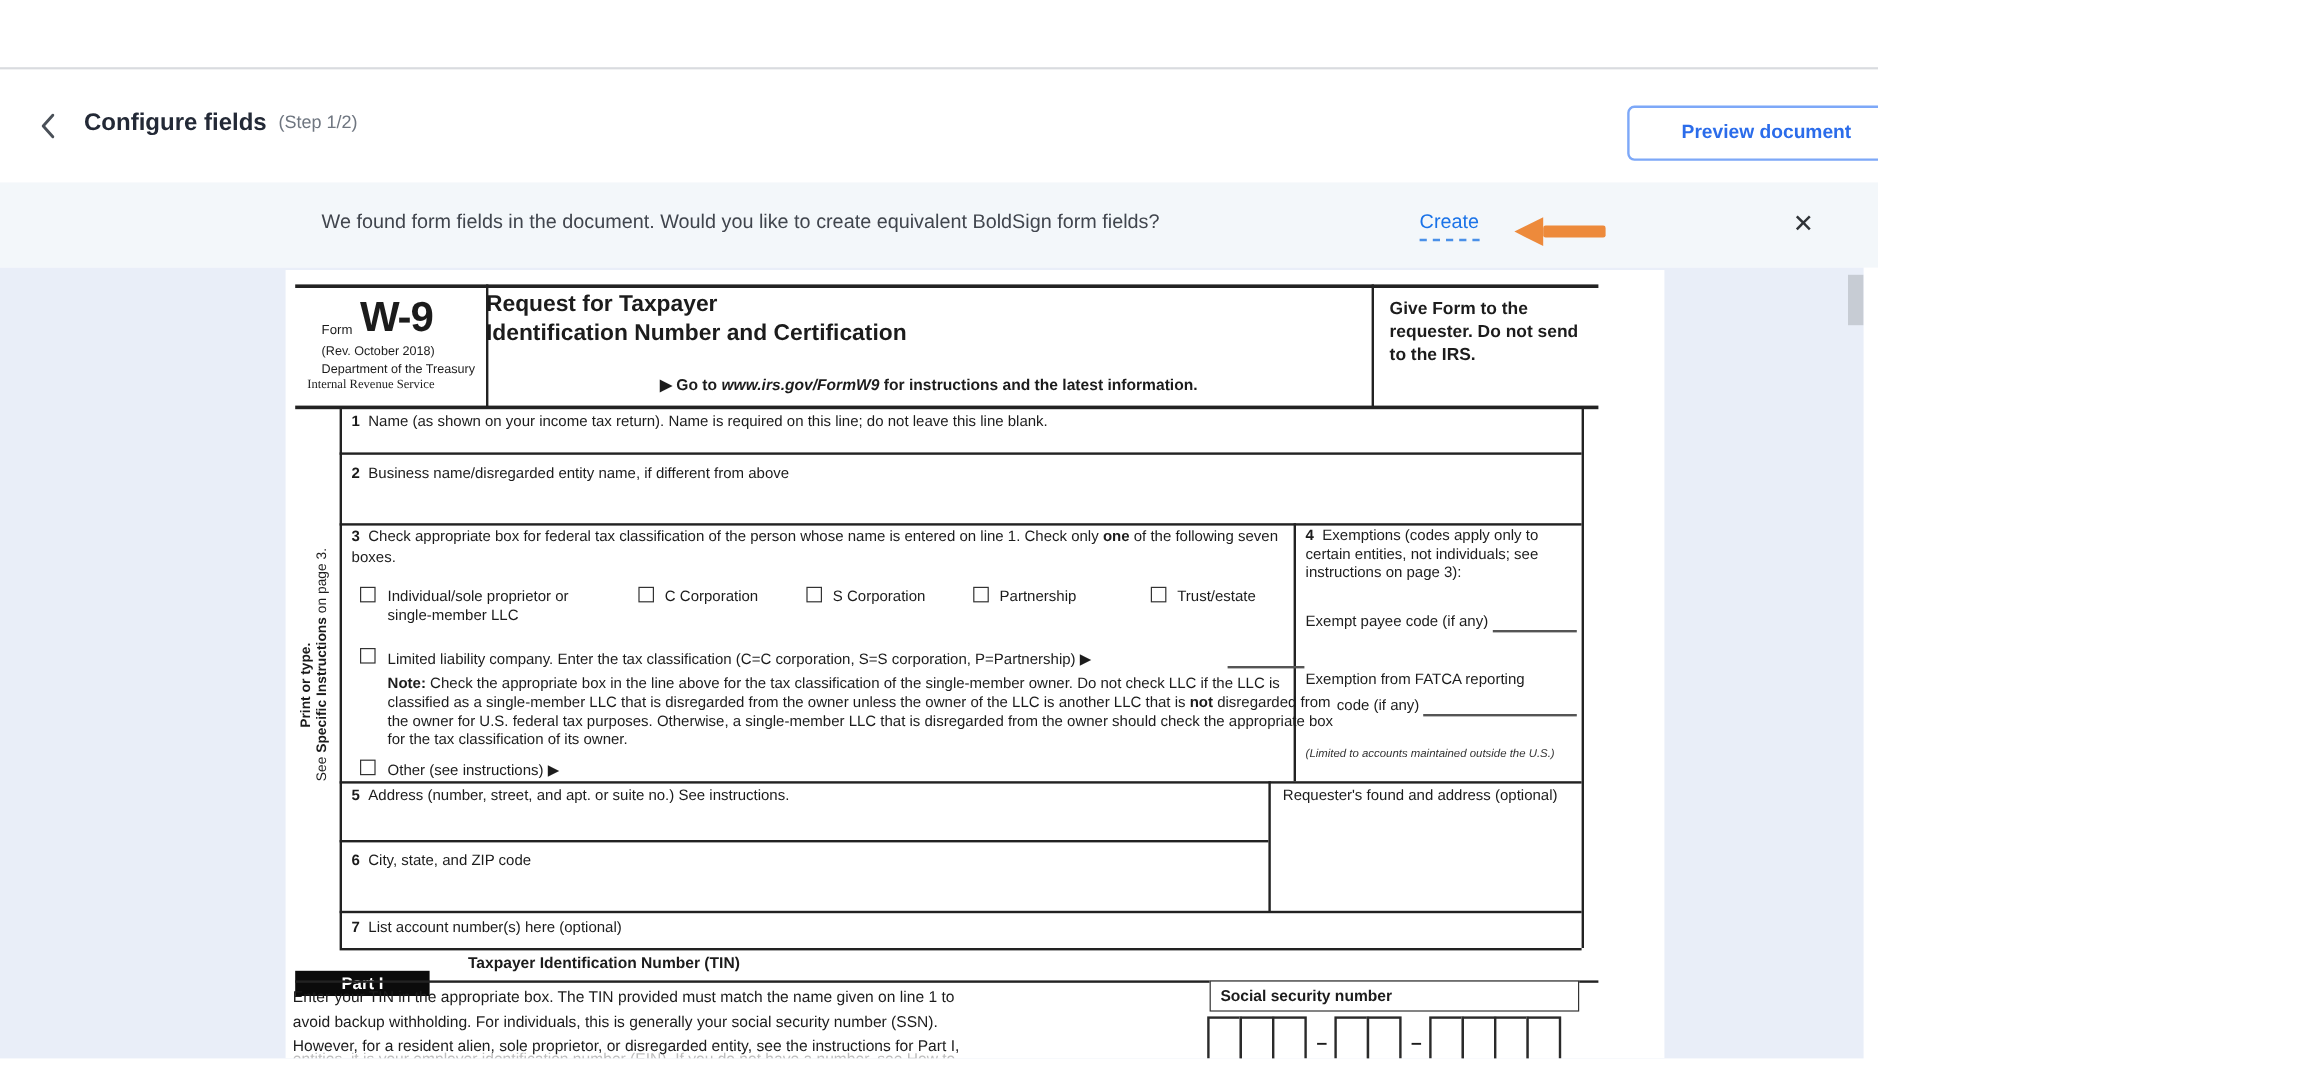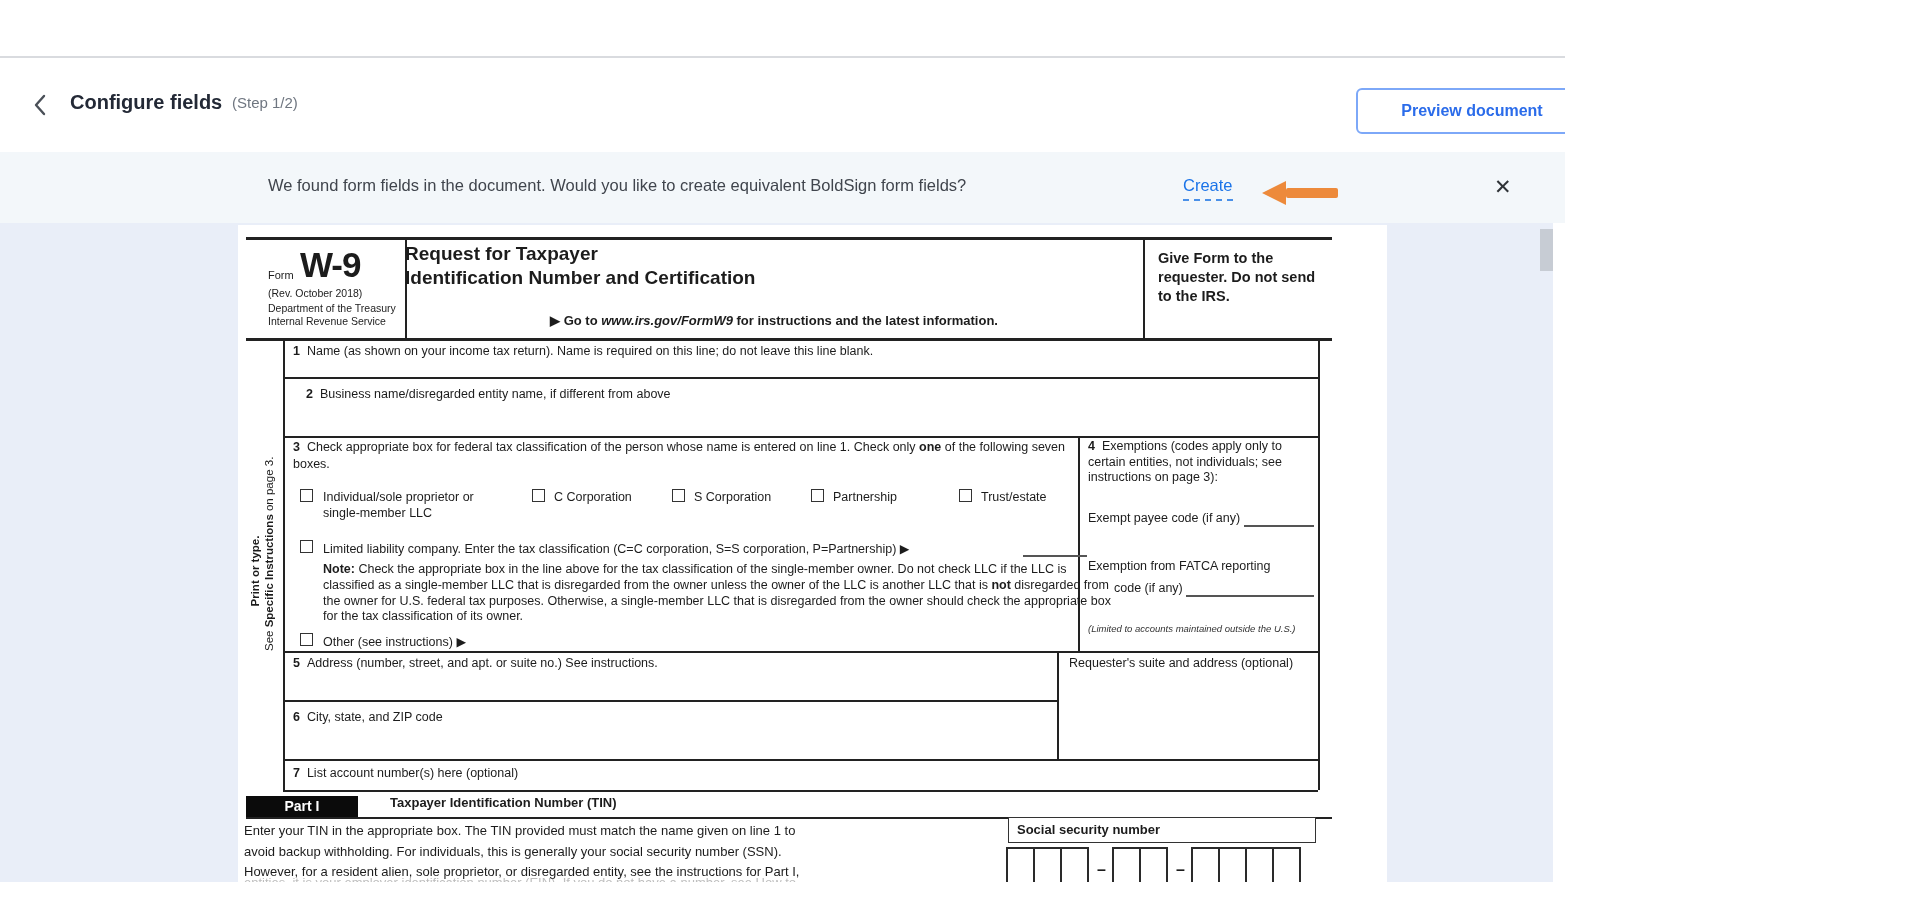--- a/index.html
+++ b/index.html
@@ -44,21 +44,21 @@
   
   .w9-big { font-size:35px; font-weight:700; letter-spacing:-1px; }
   .hdr-small { font-size:10.5px; line-height:12.5px; }
   .center-title { font-size:19px; font-weight:700; line-height:24px; text-align:left; }
   .goto { font-size:13px; font-weight:700; text-align:center; }
   .give-form { font-size:14.5px; font-weight:700; line-height:19px; }
 
   .sidebar-rot { position:absolute; left:-56px; top:332px; width:160px; text-align:center;
     transform:rotate(-90deg); font-size:11.5px; line-height:14px; white-space:nowrap; }
 
-  .part1-box { position:absolute; left:8px; top:571px; width:112px; height:21px; background:#0b0b0b;
+  .part1-box { position:absolute; left:8px; top:584px; width:112px; height:21px; background:#0b0b0b;
     color:#fff; font-weight:700; font-size:14px; text-align:center; line-height:21px; }
   .part1-title { position:absolute; left:152px; top:570px; font-size:13px; font-weight:700; }
   .tin-par { position:absolute; left:6px; top:596px; width:572px; font-size:13px; line-height:20.5px; }
   .tin-cut { position:absolute; left:6px; top:650px; width:572px; font-size:13px; color:#444; opacity:.35; }
 
   .ssn-label-box { position:absolute; left:770px; top:592px; width:308px; height:26px;
     border:1.5px solid #333; background:#fff; }
   .ssn-label { position:absolute; left:8px; top:4px; font-weight:700; font-size:13px; }
   .ssn-cells { position:absolute; left:768px; top:622px; display:flex; align-items:center; }
   .cell { width:29px; height:46px; border:2px solid #2a2a2a; background:#fff; margin-left:-2px; }
@@ -103,21 +103,21 @@
 
       <div class="bline" style="left:8px; top:12px; width:1086px; height:2.5px;"></div>
       <div class="bline" style="left:167px; top:12px; width:1.5px; height:103px;"></div>
       <div class="bline" style="left:905px; top:12px; width:1.5px; height:103px;"></div>
       <div class="bline" style="left:8px; top:113px; width:1086px; height:2.5px;"></div>
 
       <div class="abs" style="left:30px; top:44px; font-size:11px;">Form</div>
       <div class="abs w9-big" style="left:62px; top:20px;">W-9</div>
       <div class="abs hdr-small" style="left:30px; top:62px;">(Rev. October 2018)</div>
       <div class="abs hdr-small" style="left:30px; top:77px;">Department of the Treasury</div>
-      <div class="abs hdr-small" style="left:30px; top:90px;">Internal Revenue Service</div>
+      <div class="abs hdr-small" style="left:18px; top:90px;font-family:Liberation Serif, serif;">Internal Revenue Service</div>
 
       <div class="abs center-title" style="left:167px; top:17px; width:738px;">Request for Taxpayer</div>
       <div class="abs center-title" style="left:167px; top:41px; width:738px;">Identification Number and Certification</div>
       <div class="abs goto" style="left:167px; top:88px; width:738px;">
         <span>▶ Go to </span><span class="it">www.irs.gov/FormW9</span><span> for instructions and the latest information.</span>
       </div>
 
       <div class="abs give-form" style="left:920px; top:24px; width:158px;">Give Form to the requester. Do not send to the IRS.</div>
 
       <div class="sidebar-rot">
@@ -132,21 +132,21 @@
       <div class="bline" style="left:45px; top:426px; width:1035px; height:1.5px;"></div>
       <div class="bline" style="left:45px; top:475px; width:774px; height:1.5px;"></div>
       <div class="bline" style="left:45px; top:534px; width:1035px; height:1.5px;"></div>
       <div class="bline" style="left:45px; top:565px; width:1035px; height:1.5px;"></div>
       <div class="bline" style="left:840px; top:211px; width:1.5px; height:215px;"></div>
       <div class="bline" style="left:819px; top:426px; width:1.5px; height:109px;"></div>
 
       <div class="abs" style="left:55px; top:119px;">
         <span class="b">1</span>&nbsp;&nbsp;<span>Name (as shown on your income tax return). Name is required on this line; do not leave this line blank.</span>
       </div>
-      <div class="abs" style="left:68px; top:162px;">
+      <div class="abs" style="left:55px; top:162px;">
         <span class="b">2</span>&nbsp;&nbsp;<span>Business name/disregarded entity name, if different from above</span>
       </div>
 
       <div class="abs" style="left:55px; top:214px; width:790px; line-height:16.5px;">
         <span class="b">3</span>&nbsp;&nbsp;<span>Check appropriate box for federal tax classification of the person whose name is entered on line 1. Check only </span><span class="b">one</span><span> of the following seven boxes.</span>
       </div>
 
       <span class="cb" style="left:62px; top:264px;"></span>
       <div class="abs" style="left:85px; top:264px; width:182px; line-height:16px;">Individual/sole proprietor or single-member LLC</div>
       <span class="cb" style="left:294px; top:264px;"></span>
@@ -177,21 +177,21 @@
       <div class="abs" style="left:850px; top:286px;">Exempt payee code (if any)</div>
       <div class="uline" style="left:1006px; top:300px; width:70px;"></div>
       <div class="abs" style="left:850px; top:334px;">Exemption from FATCA reporting</div>
       <div class="abs" style="left:852px; top:356px;margin-left:24px;">code (if any)</div>
       <div class="uline" style="left:948px; top:370px; width:128px;"></div>
       <div class="abs it" style="left:850px; top:398px; font-size:9.5px; color:#333;">(Limited to accounts maintained outside the U.S.)</div>
 
       <div class="abs" style="left:55px; top:431px;">
         <span class="b">5</span>&nbsp;&nbsp;<span>Address (number, street, and apt. or suite no.) See instructions.</span>
       </div>
-      <div class="abs" style="left:831px; top:431px; width:240px;">Requester's suite and address (optional)</div>
+      <div class="abs" style="left:831px; top:431px; width:240px;">Requester's found and address (optional)</div>
       <div class="abs" style="left:55px; top:485px;">
         <span class="b">6</span>&nbsp;&nbsp;<span>City, state, and ZIP code</span>
       </div>
       <div class="abs" style="left:55px; top:541px;">
         <span class="b">7</span>&nbsp;&nbsp;<span>List account number(s) here (optional)</span>
       </div>
 
       <div class="part1-box">Part I</div>
       <div class="part1-title">Taxpayer Identification Number (TIN)</div>
       <div class="bline" style="left:8px; top:592px; width:1086px; height:1.5px;"></div>

